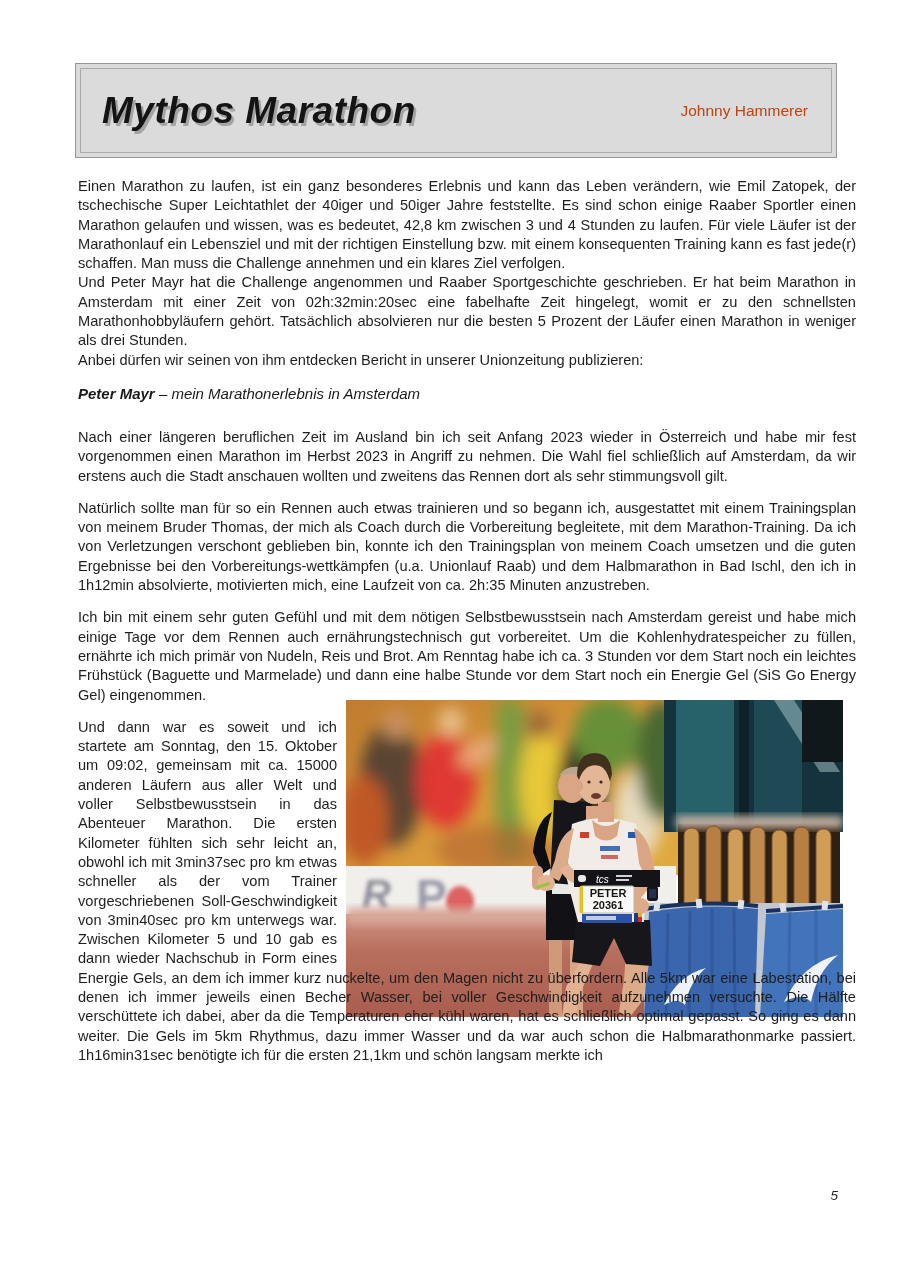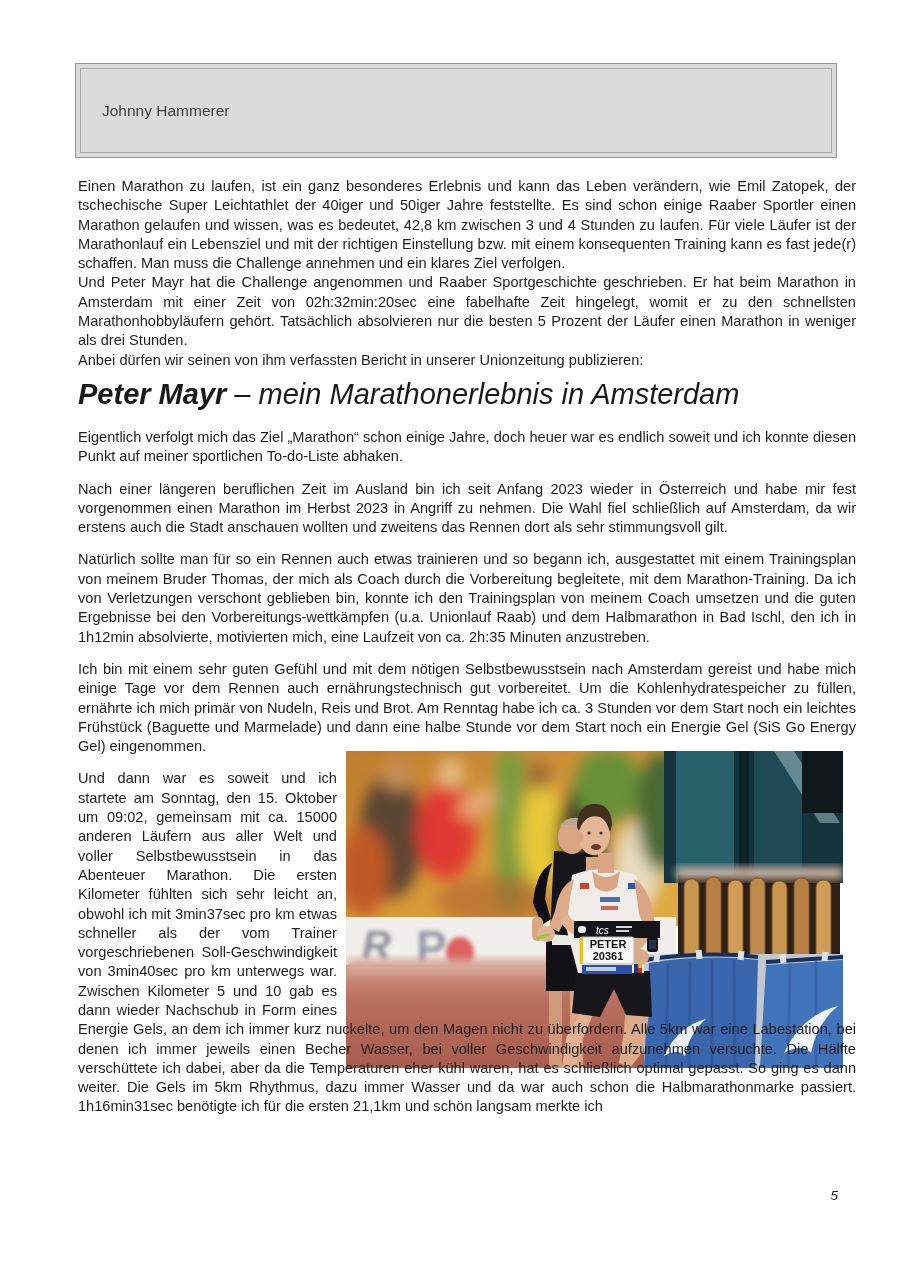--- a/index.html
+++ b/index.html
@@ -13,30 +13,30 @@
     background:#dbdbdb;border:1px solid #969696;
     box-shadow:inset 0 0 0 4px #dbdbdb, inset 0 0 0 5px #a9a9a9;
     display:flex;align-items:center;justify-content:space-between;
     padding:0 28px 0 26px;box-sizing:border-box;
   }
   .title{
     font-size:37px;font-weight:bold;font-style:italic;color:#141414;
     letter-spacing:.5px;text-shadow:2.5px 2.5px 0 rgba(110,110,110,.5);
     white-space:nowrap;
   }
-  .author{font-size:15.5px;color:#404040;white-space:nowrap;}
+  .author{font-size:15.5px;color:#c2410c;white-space:nowrap;}
   
   .content{position:absolute;left:78px;top:177px;width:778px;}
   .p{
     font-size:14.6px;line-height:19.3px;margin:0;text-align:justify;
     color:#1e1e1e;hyphens:auto;-webkit-hyphens:auto;
   }
   .gap{margin-top:13px;}
   h2.heading{
-    margin:11px 0 21px 0;font-size:29px;line-height:26px;color:#1a1a1a;
+    margin:11px 0 21px 0;font-size:15px;line-height:26px;color:#1a1a1a;
     font-weight:normal;
   }
   h2.heading .hname{font-weight:bold;font-style:italic;}
   h2.heading .hrest{font-style:italic;}
   
   figure.photo{
     float:right;width:497px;height:249px;margin:-18px 13px 12px 9px;
     padding:0;line-height:0;
   }
   figure.photo svg{display:block;}
@@ -44,32 +44,32 @@
     position:absolute;right:62px;top:1188px;font-size:13.5px;
     font-style:italic;color:#222;
   }
 </style>
 </head>
 <body>
 
 <div class="page">
 
   <div class="header-box">
+    <div class="title">Mythos Marathon</div>
     <div class="author">Johnny Hammerer</div>
   </div>
 
   <div class="content">
 
     <p class="p">Einen Marathon zu laufen, ist ein ganz besonderes Erlebnis und kann das Leben verändern, wie Emil Zatopek, der tschechische Super Leichtathlet der 40iger und 50iger Jahre feststellte. Es sind schon einige Raaber Sportler einen Marathon gelaufen und wissen, was es bedeutet, 42,8 km zwischen 3 und 4 Stunden zu laufen. Für viele Läufer ist der Marathonlauf ein Lebensziel und mit der richtigen Einstellung bzw. mit einem konsequenten Training kann es fast jede(r) schaffen. Man muss die Challenge annehmen und ein klares Ziel verfolgen.</p>
     <p class="p">Und Peter Mayr hat die Challenge angenommen und Raaber Sportgeschichte geschrieben. Er hat beim Marathon in Amsterdam mit einer Zeit von 02h:32min:20sec eine fabelhafte Zeit hingelegt, womit er zu den schnellsten Marathonhobbyläufern gehört. Tatsächlich absolvieren nur die besten 5 Prozent der Läufer einen Marathon in weniger als drei Stunden.</p>
-    <p class="p">Anbei dürfen wir seinen von ihm verfassten Bericht in unserer Unionzeitung publizieren:</p>
+    <p class="p">Anbei dürfen wir seinen von ihm entdecken Bericht in unserer Unionzeitung publizieren:</p>
 
     <h2 class="heading"><span class="hname">Peter Mayr</span><span class="hrest"> – mein Marathonerlebnis in Amsterdam</span></h2>
 
-    <p class="p">Eigentlich verfolgt mich das Ziel „Marathon“ schon einige Jahre, doch heuer war es endlich soweit und ich konnte diesen Punkt auf meiner sportlichen To-do-Liste abhaken.</p>
     <p class="p gap">Nach einer längeren beruflichen Zeit im Ausland bin ich seit Anfang 2023 wieder in Österreich und habe mir fest vorgenommen einen Marathon im Herbst 2023 in Angriff zu nehmen. Die Wahl fiel schließlich auf Amsterdam, da wir erstens auch die Stadt anschauen wollten und zweitens das Rennen dort als sehr stimmungsvoll gilt.</p>
     <p class="p gap">Natürlich sollte man für so ein Rennen auch etwas trainieren und so begann ich, ausgestattet mit einem Trainingsplan von meinem Bruder Thomas, der mich als Coach durch die Vorbereitung begleitete, mit dem Marathon-Training. Da ich von Verletzungen verschont geblieben bin, konnte ich den Trainingsplan von meinem Coach umsetzen und die guten Ergebnisse bei den Vorbereitungs-wettkämpfen (u.a. Unionlauf Raab) und dem Halbmarathon in Bad Ischl, den ich in 1h12min absolvierte, motivierten mich, eine Laufzeit von ca. 2h:35 Minuten anzustreben.</p>
     <p class="p gap">Ich bin mit einem sehr guten Gefühl und mit dem nötigen Selbstbewusstsein nach Amsterdam gereist und habe mich einige Tage vor dem Rennen auch ernährungstechnisch gut vorbereitet. Um die Kohlenhydratespeicher zu füllen, ernährte ich mich primär von Nudeln, Reis und Brot. Am Renntag habe ich ca. 3 Stunden vor dem Start noch ein leichtes Frühstück (Baguette und Marmelade) und dann eine halbe Stunde vor dem Start noch ein Energie Gel (SiS Go Energy Gel) eingenommen.</p>
 
     <div class="p gap">
 
       <figure class="photo">
         <svg viewBox="0 0 497 317" width="497" height="317">
           <defs>
             <filter id="b8" x="-30%" y="-30%" width="160%" height="160%">

